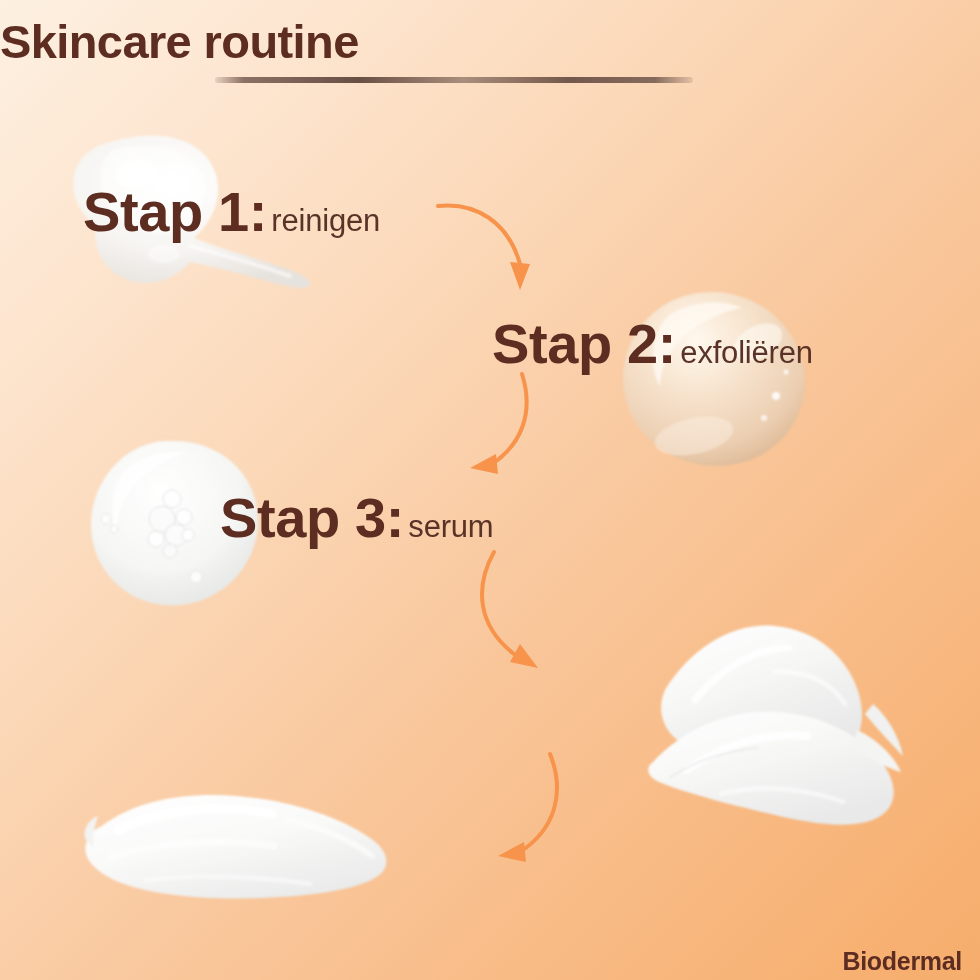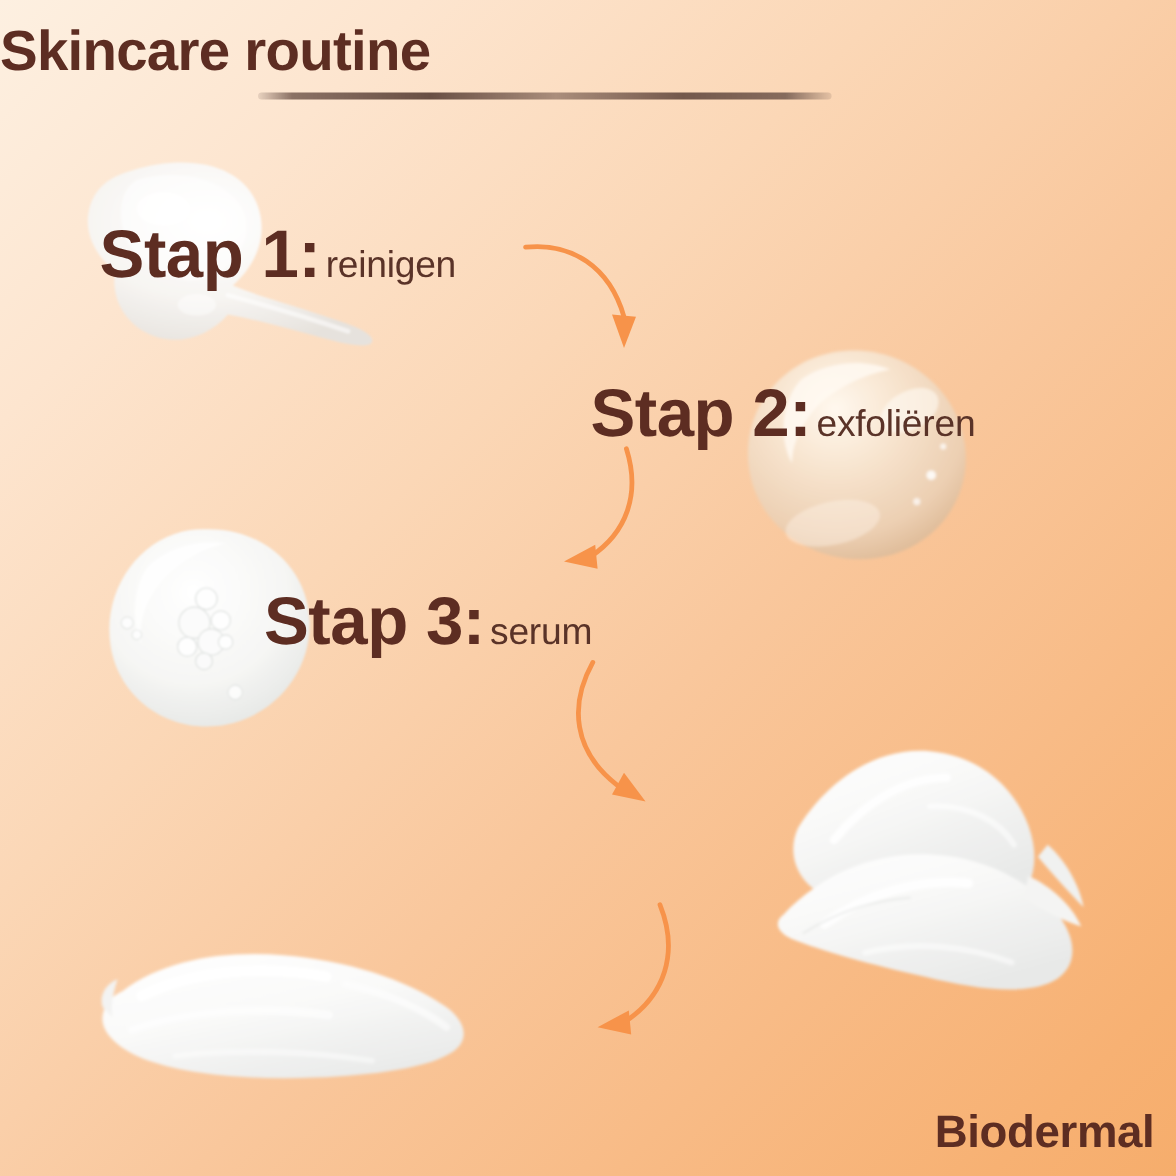--- a/index.html
+++ b/index.html
@@ -77,22 +77,22 @@
   #step-1-label { left: 83px;  top: 184px; }
   #step-2-label { left: 492px; top: 316px; }
   #step-3-label { left: 196px; top: 490px; margin-left: 24px; }
   #step-4-label { left: 500px; top: 700px; }
   #step-5-label { left: 234px; top: 858px; }
 
   
   #brand-logo {
     position: absolute;
     right: 18px;
-    bottom: 14px;
-    font-size: 38px;
+    bottom: 4px;
+    font-size: 25px;
     font-weight: bold;
     color: #5d2d22;
     letter-spacing: -0.3px;
     z-index: 40;
   }
 
   
   .visual { position: absolute; z-index: 10; }
 
   

